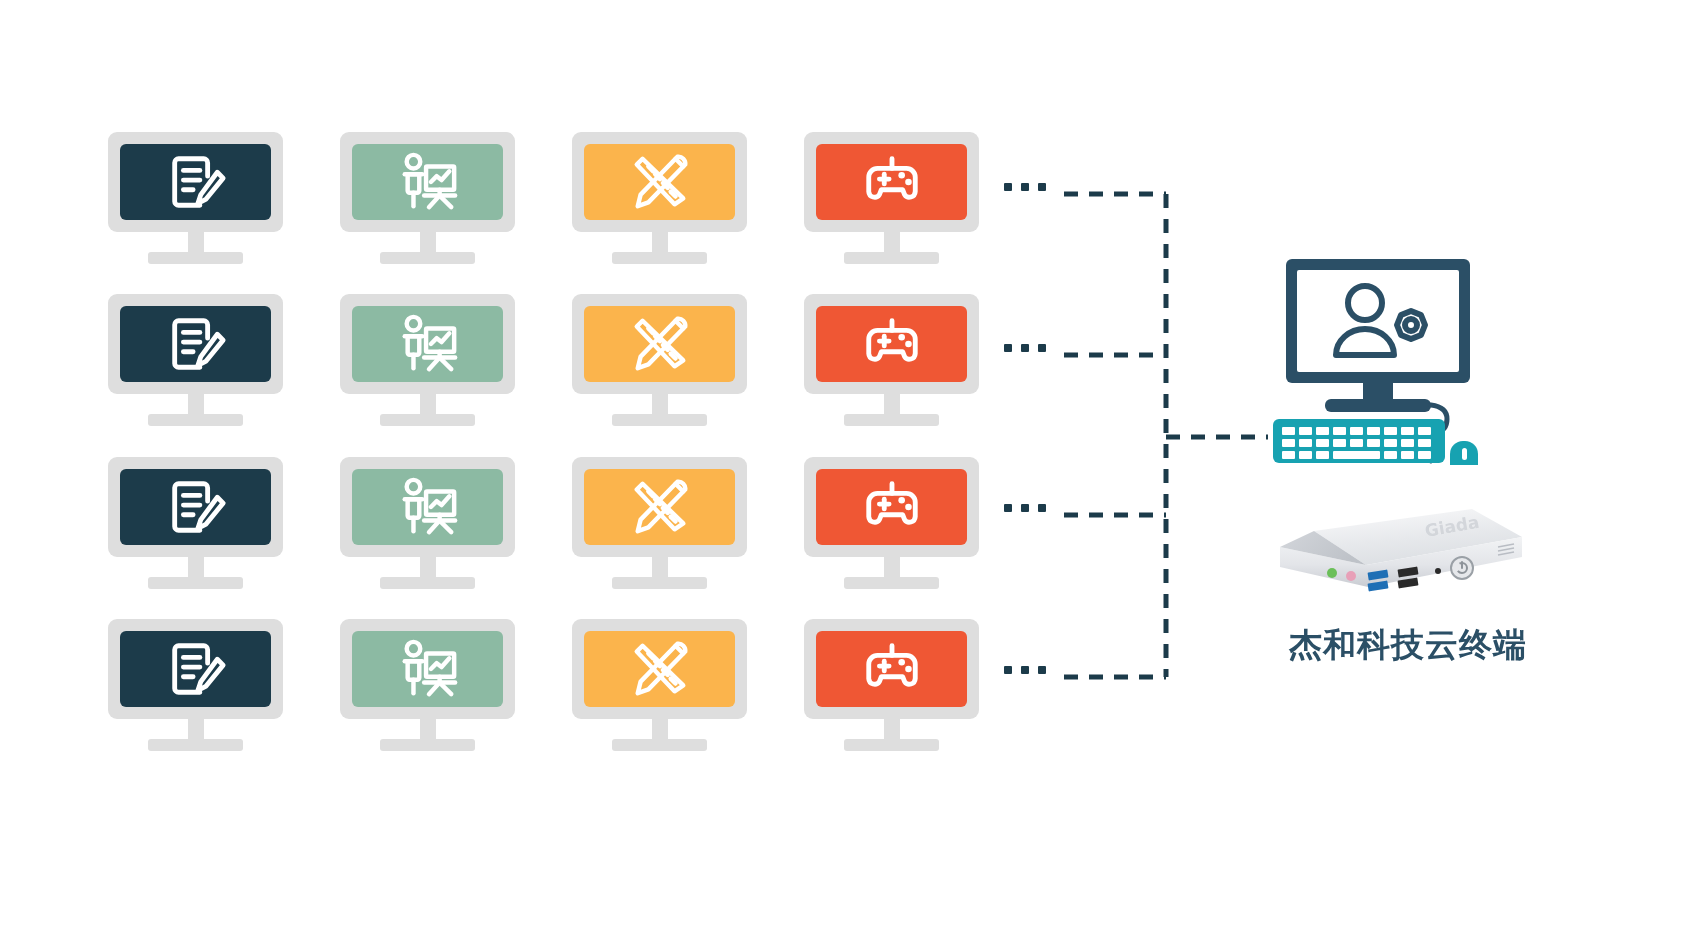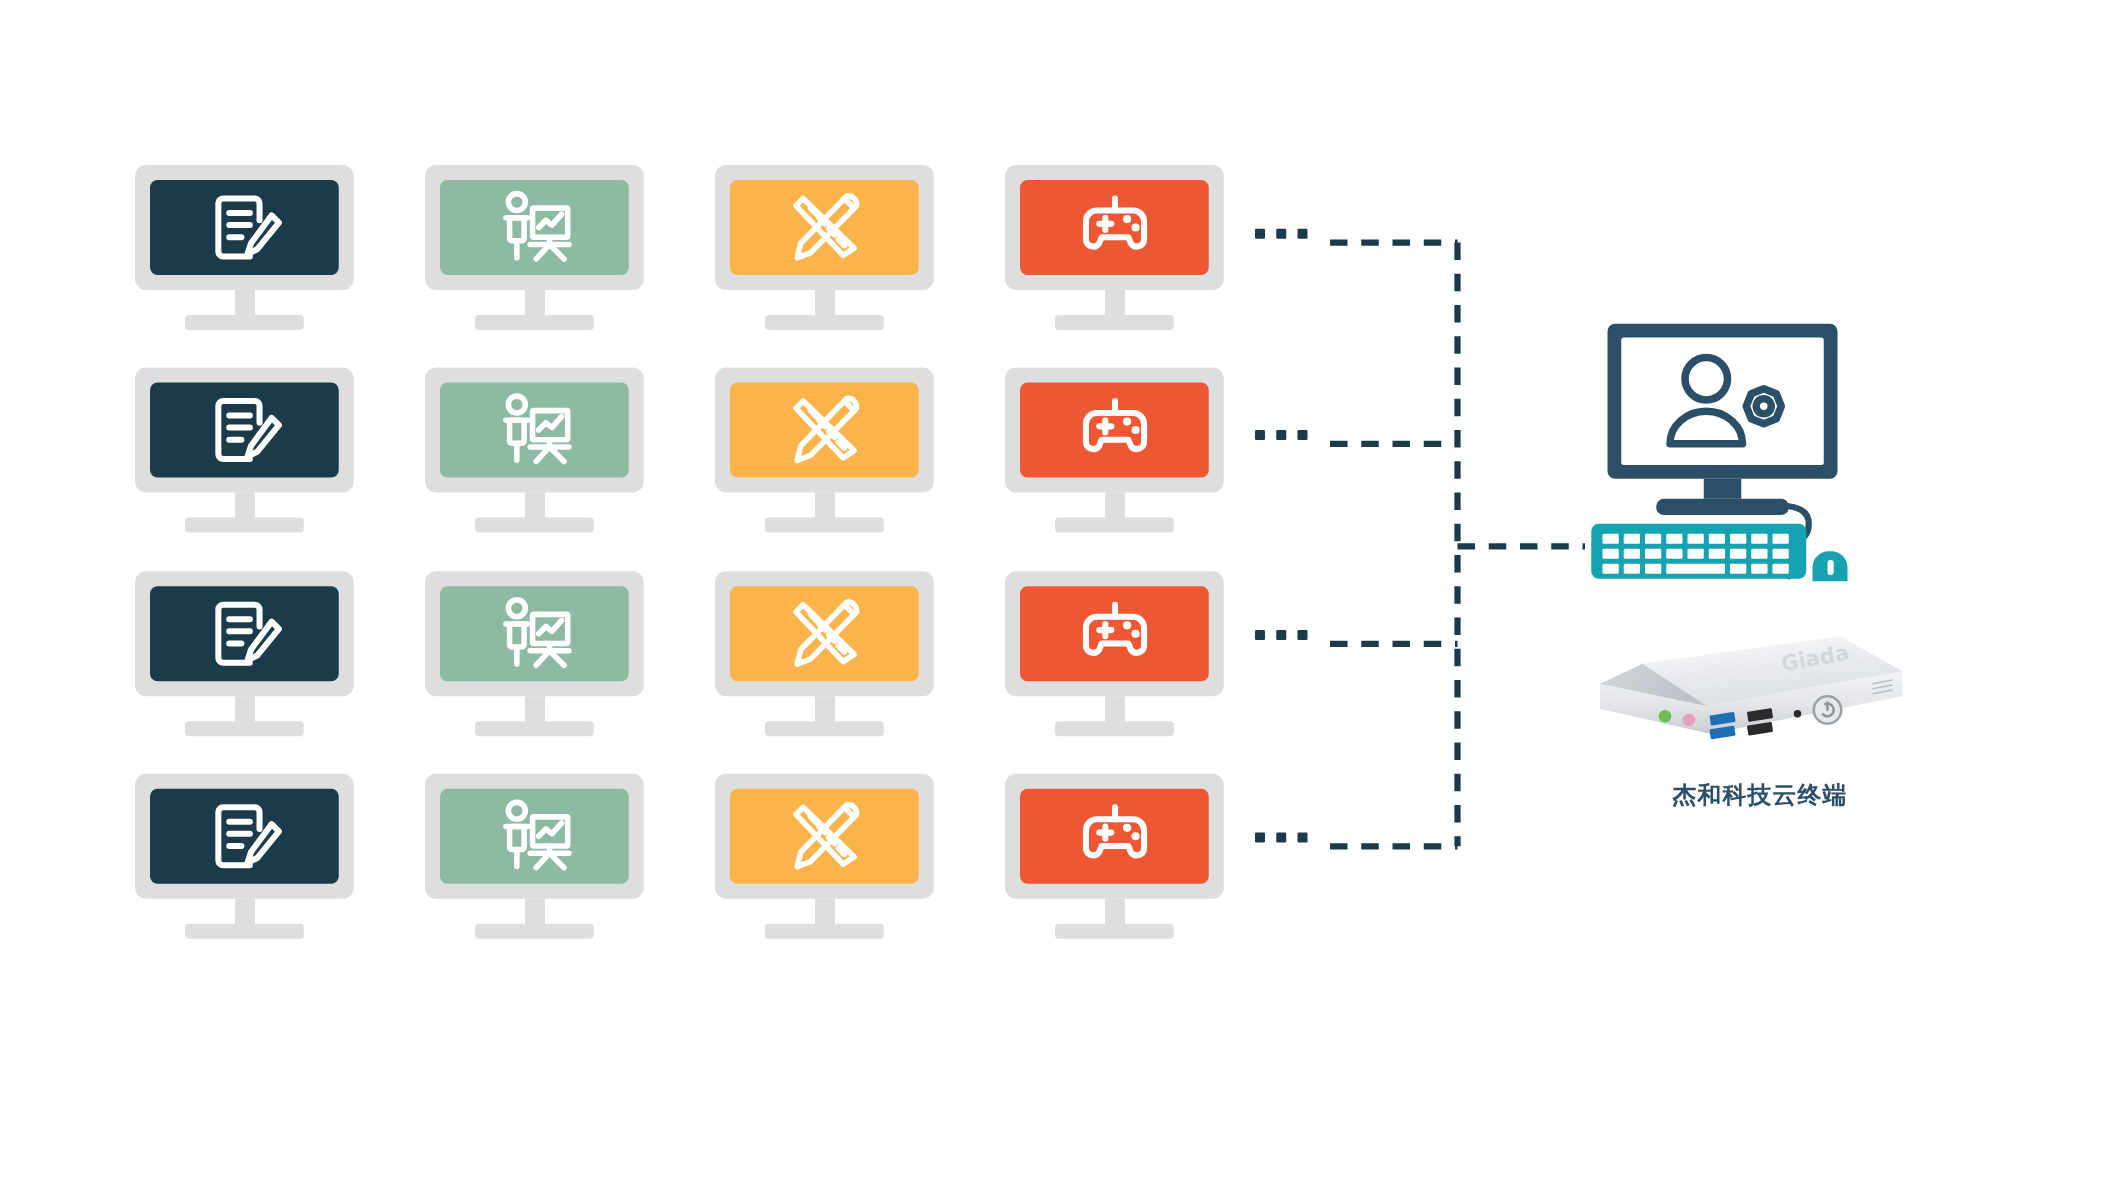--- a/index.html
+++ b/index.html
@@ -109,21 +109,21 @@
   }
   .admin-pc { position: absolute; left: 0; top: 0; }
   .minipc   { position: absolute; left: 8px; top: 248px; }
 
   .terminal-label {
     position: absolute;
     left: 0;
     top: 368px;
     width: 280px;
     text-align: center;
-    font-size: 19px;
+    font-size: 33px;
     font-weight: bold;
     color: #2b4f66;
     letter-spacing: 1px;
     font-family: "DejaVu Sans", "Liberation Sans", sans-serif;
   }
 </style>
 </head>
 <body>
 
 <div id="canvas">

